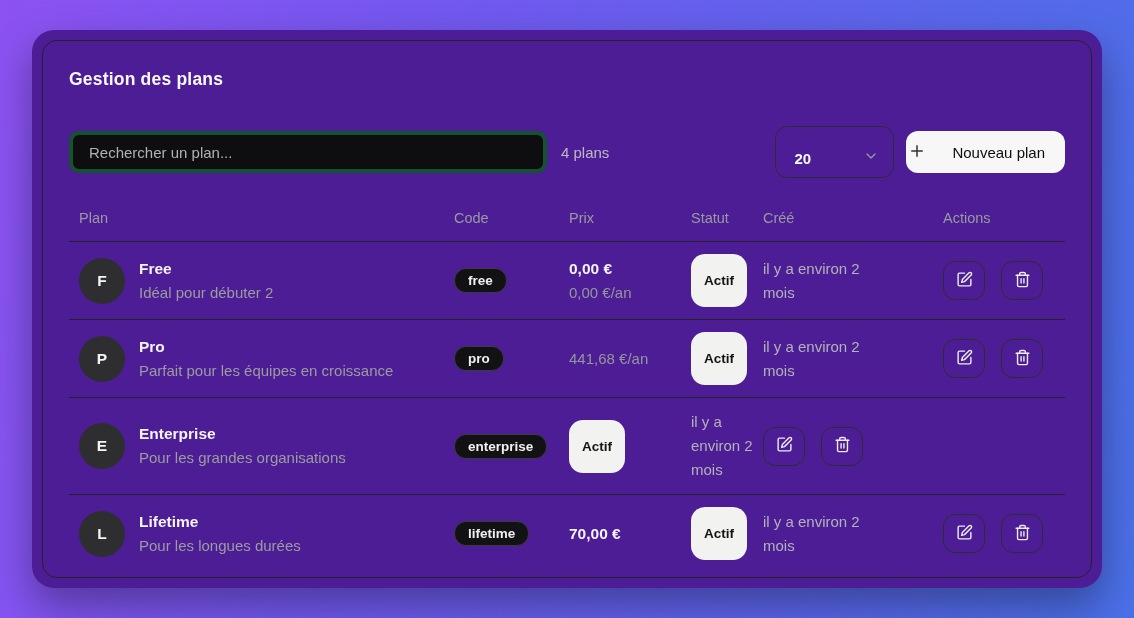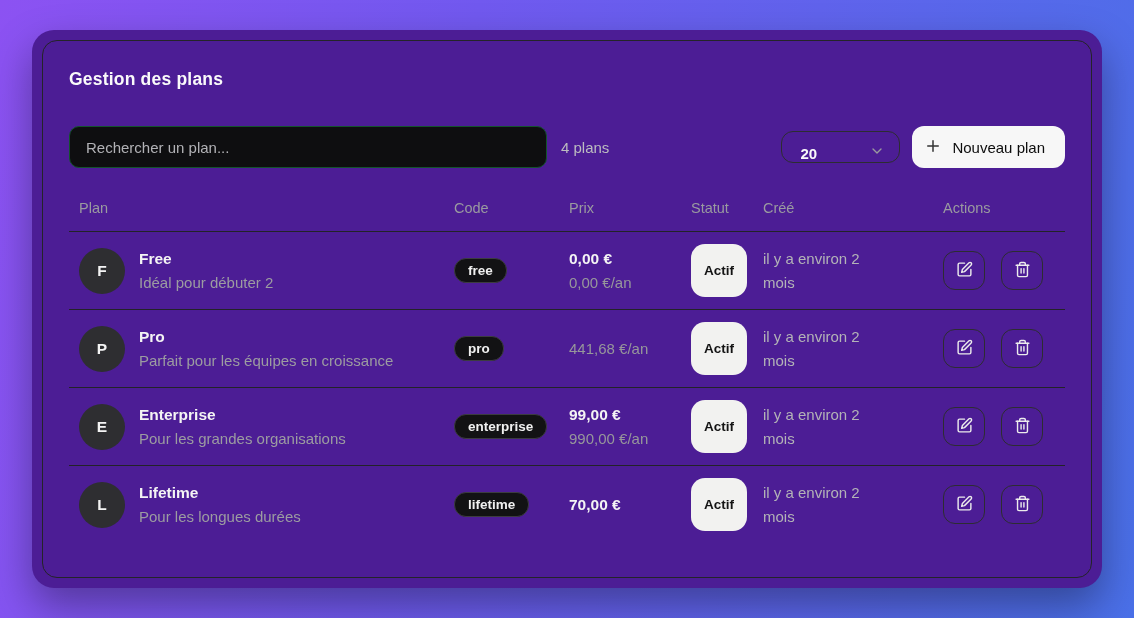--- a/index.html
+++ b/index.html
@@ -20,40 +20,40 @@
     border: 1px solid #242428; border-radius: 15px;
     padding: 28px 26px 24px 26px;
     overflow: hidden;
   }
   .page-title { font-size: 17.5px; font-weight: 700; color: #fafafa; letter-spacing: .2px; }
 
   
   .toolbar { display: flex; align-items: center; margin-top: 36px; }
   .search {
     width: 478px; height: 42px;
-    background: #0e0e10; border: 1px solid #14532d; border-radius: 10px;
+    background: #0e0e10; border: 4px solid #14532d; border-radius: 10px;
     padding: 0 16px; font-size: 15px; color: #e8e8e8;
     font-family: "Liberation Sans", sans-serif; outline: none;
   }
   .search::placeholder { color: #b2b2b6; }
   .count { margin-left: 14px; font-size: 15px; color: #bcbcc0; }
   .select {
-    margin-left: auto; width: 119px; height: 32px;
+    margin-left: auto; width: 119px; height: 52px;
     border: 1px solid #2d2d31; border-radius: 12px;
     display: flex; align-items: center; justify-content: space-between;
     padding: 12px 14px 0 18px; cursor: pointer;
   }
   .select-value { font-size: 15px; font-weight: 600; color: #fafafa; }
   .select svg { color: #9a9a9e; }
   .new-plan {
     margin-left: 12px; height: 42px;
     background: #f7f7f7; color: #0d0d0d;
     border: none; border-radius: 12px;
-    display: flex; align-items: center; gap: 10px;
-    padding: 0 20px 0 12px; font-size: 15px; font-weight: 500;
+    display: flex; align-items: center; gap: 26px;
+    padding: 0 20px 0 2px; font-size: 15px; font-weight: 500;
     font-family: "Liberation Sans", sans-serif; cursor: pointer;
   }
   .new-plan svg { color: #333; }
 
   
   .table { margin-top: 32px; }
   .trow {
     display: grid;
     grid-template-columns: 385px 115px 122px 72px 180px 1fr;
     align-items: center;
@@ -216,24 +216,20 @@
             <div class="cell plan-cell">
               <div class="avatar">
                   <span>E</span>
                 </div>
               <div class="plan-text">
                 <div class="plan-name">Enterprise</div>
                 <div class="plan-desc">Pour les grandes organisations</div>
               </div>
             </div>
             <div class="cell"><span class="code-badge">enterprise</span></div>
-            <div class="cell">
-              <div class="price-main">99,00 €</div>
-              <div class="price-sub">990,00 €/an</div>
-            </div>
             <div class="cell"><span class="status-badge">Actif</span></div>
             <div class="cell">
                 <span class="created">il y a environ 2 mois</span>
               </div>
             <div class="cell actions-cell">
               <button class="icon-btn">
                 <span><svg width="17" height="17" viewBox="0 0 24 24" fill="none" stroke="currentColor" stroke-width="2" stroke-linecap="round" stroke-linejoin="round">
                       <path d="M12 3H5a2 2 0 0 0-2 2v14a2 2 0 0 0 2 2h14a2 2 0 0 0 2-2v-7"></path>
                       <path d="M18.375 2.625a2.121 2.121 0 1 1 3 3L12 15l-4 1 1-4Z"></path>
                     </svg></span>

